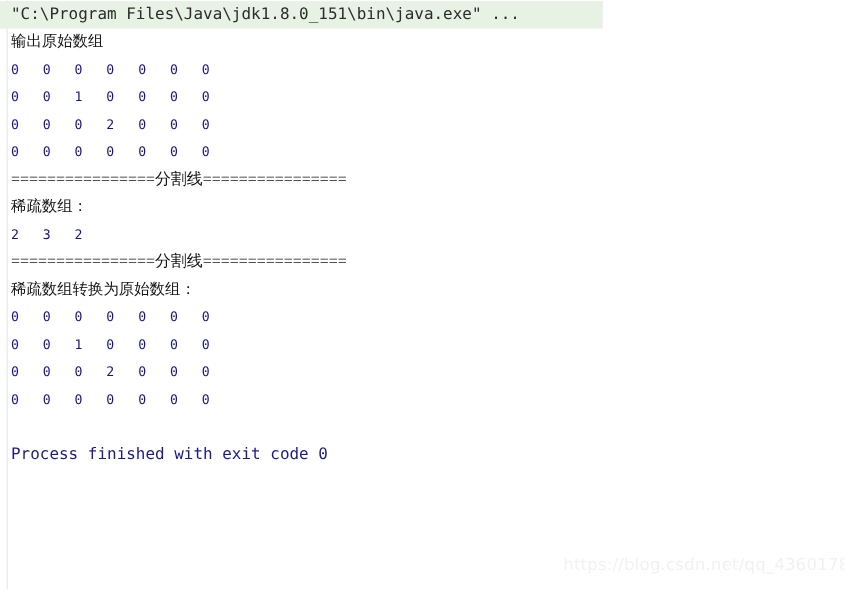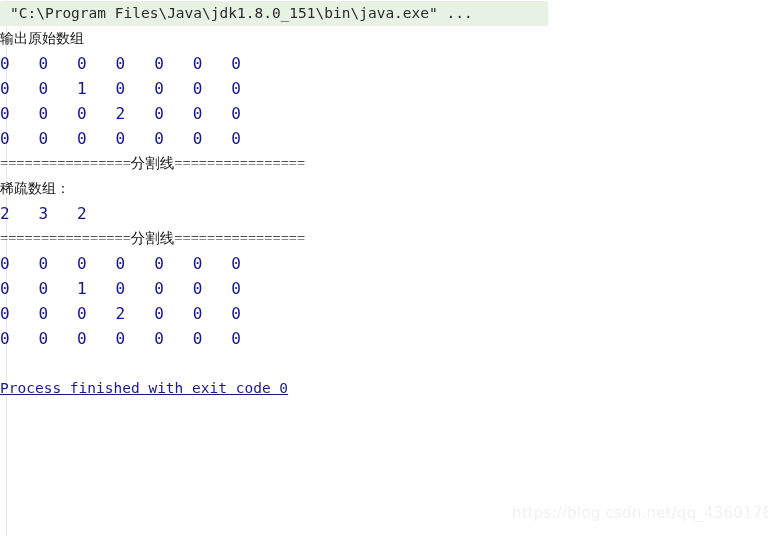--- a/index.html
+++ b/index.html
@@ -39,20 +39,21 @@
     padding-top: 1px;
     box-sizing: border-box;
   }
 
   .line {
     height: 25px;
     line-height: 25px;
     font-size: 14.5px;
     letter-spacing: 0px;
     white-space: pre;
+    padding-left: 10px;
     color: #111111;
     font-family: "DejaVu Sans Mono", "Liberation Mono", monospace;
   }
 
   .line.cmd {
     color: #2b2b2b;
     background: #e8f2e4;
     display: inline-block;
     padding-left: 10px;
     padding-right: 2px;
@@ -65,38 +66,37 @@
   }
 
   .line.cjk {
     font-family: "DejaVu Sans", "Liberation Sans", sans-serif;
     font-size: 14px;
     color: #141414;
   }
 
   .line.data {
     color: #14148c;
-    font-size: 16px;
+    font-size: 12px;
   }
 
   .line.sep {
     color: #111111;
     font-size: 14.5px;
     font-family: Liberation Serif, serif;
   }
 
   .line.blank {
     height: 25px;
   }
 
   .line.finished {
     color: #1a1a8c;
     font-size: 14.5px;
     font-weight: 500;
-    text-decoration: underline;
   }
 
   .inline-num {
     color: #14148c;
     font-family: "DejaVu Sans Mono", "Liberation Mono", monospace;
   }
 
   #watermark {
     position: absolute;
     left: 512px;
@@ -125,20 +125,21 @@
     <div id="lines-container">
         <div class="line cjk">输出原始数组</div>
         <div class="line data">0   0   0   0   0   0   0</div>
         <div class="line data">0   0   1   0   0   0   0</div>
         <div class="line data">0   0   0   2   0   0   0</div>
         <div class="line data">0   0   0   0   0   0   0</div>
         <div class="line sep">================分割线================</div>
         <div class="line cjk">稀疏数组：</div>
         <div class="line data">2   3   2</div>
         <div class="line sep">================分割线================</div>
+        <div class="line cjk">稀疏数组转换为原始数组：</div>
         <div class="line data">0   0   0   0   0   0   0</div>
         <div class="line data">0   0   1   0   0   0   0</div>
         <div class="line data">0   0   0   2   0   0   0</div>
         <div class="line data">0   0   0   0   0   0   0</div>
         <div class="line blank">&nbsp;</div>
         <div class="line finished">Process finished with exit code 0</div>
       </div>
 
   </div>
 

